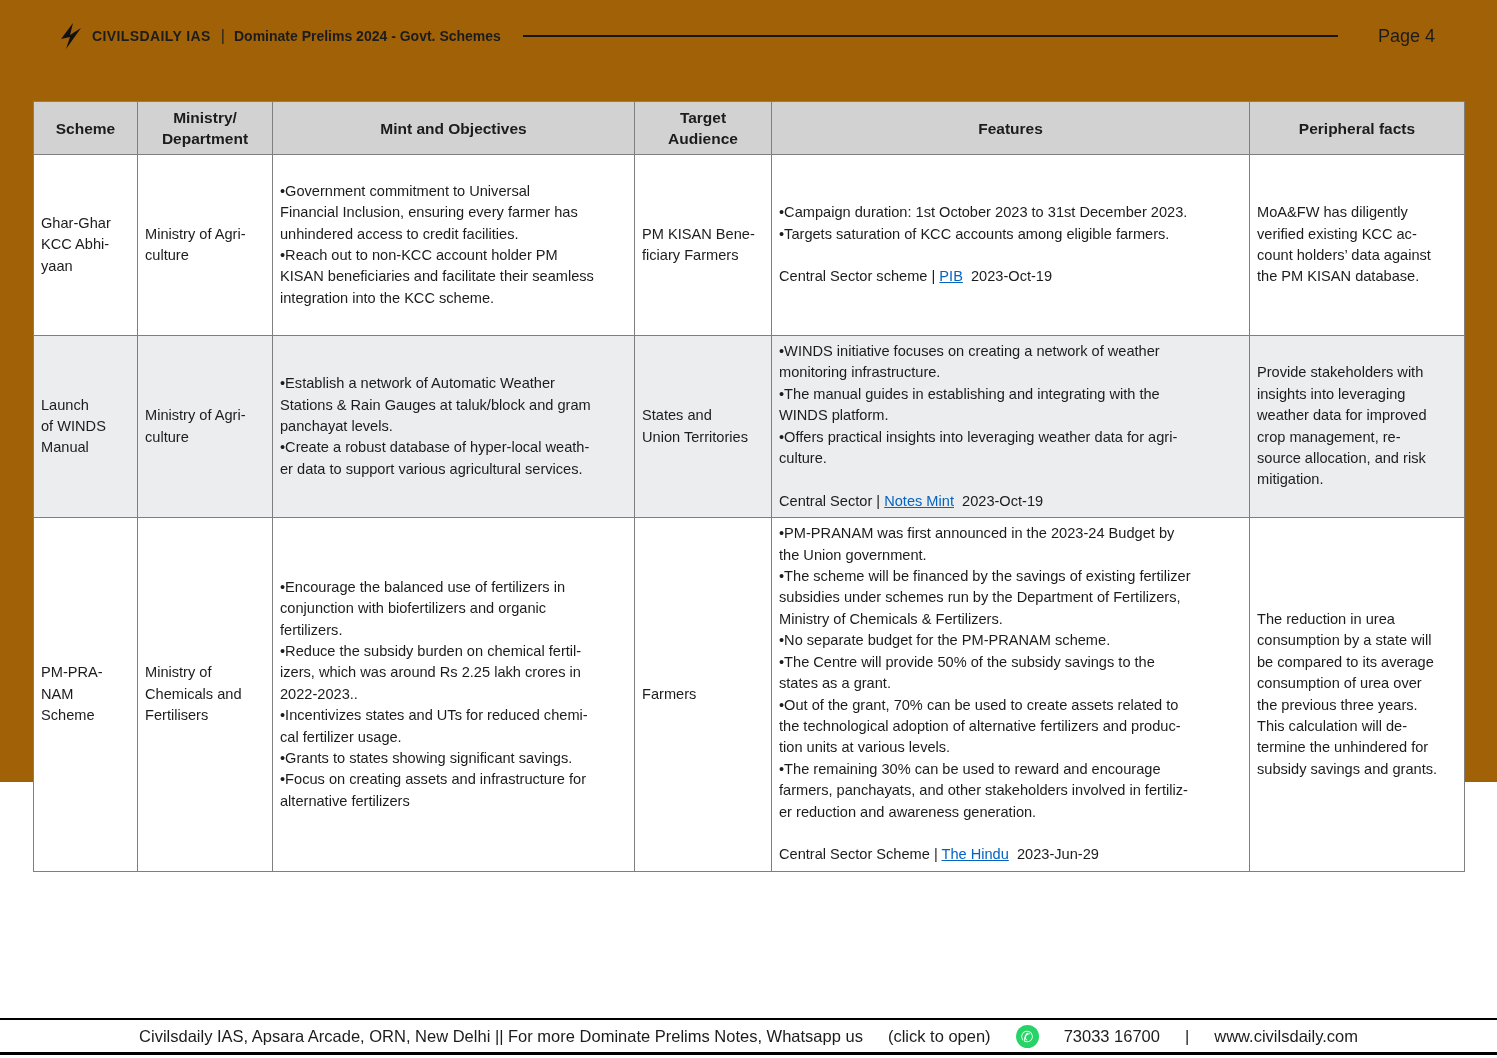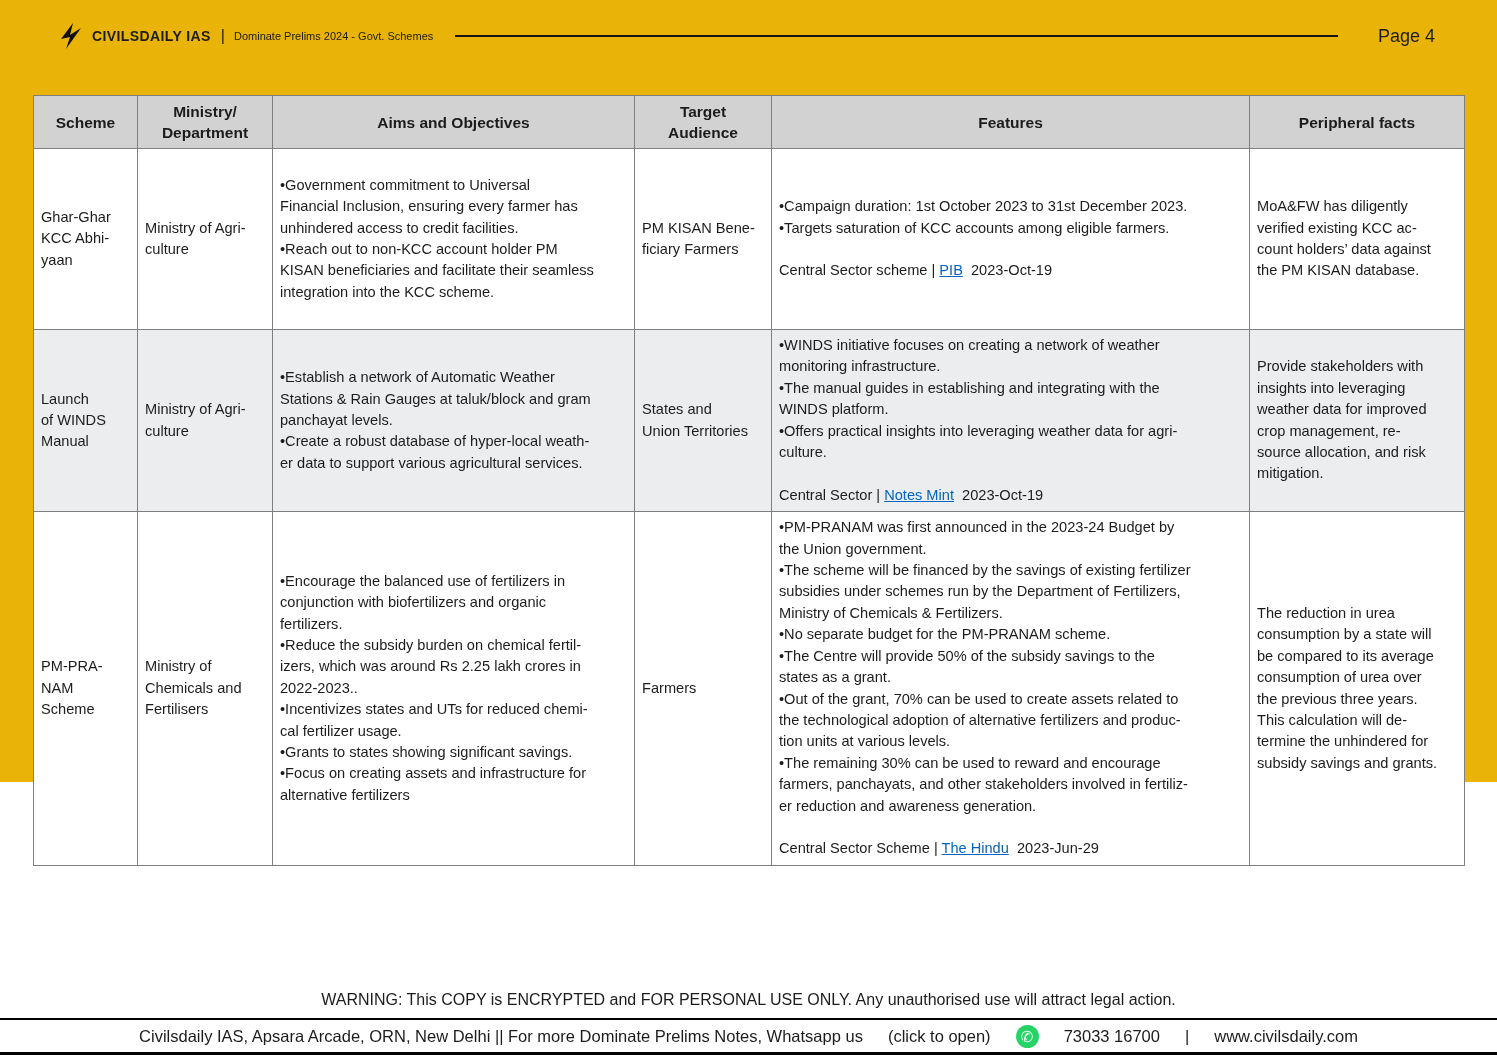--- a/index.html
+++ b/index.html
@@ -1,31 +1,31 @@
 <!DOCTYPE html>
 <html><head>
 <meta charset="utf-8">
 <style>
   * { margin:0; padding:0; box-sizing:border-box; }
   html,body { width:1497px; height:1058px; background:#ffffff; overflow:hidden;
               font-family:"Liberation Sans", sans-serif; color:#1c1c1c; }
-  .page { position:relative; width:1497px; height:782px; background:#eab308; }
+  .page { position:relative; width:1497px; height:782px; background:#a16207; }
 
   
   .tophdr { position:absolute; top:20px; left:58px; right:62px; height:32px;
             display:flex; align-items:center; }
   .logo { width:26px; height:28px; margin-right:8px; flex:0 0 auto; }
   .brand { font-weight:bold; font-size:14px; letter-spacing:.4px; white-space:nowrap; }
   .hdr-sep { font-weight:400; font-size:16px; margin:0 9px 0 10px; color:#222; }
-  .doctitle { font-weight:normal; font-size:11px; white-space:nowrap; }
+  .doctitle { font-weight:bold; font-size:14px; white-space:nowrap; }
   .hdr-line { flex:1 1 auto; border-top:2px solid #161616; margin:0 40px 0 22px; height:0; }
   .pageno { font-size:18px; white-space:nowrap; }
 
   
-  table.schemes { position:absolute; left:33px; top:95px; width:1431px;
+  table.schemes { position:absolute; left:33px; top:101px; width:1431px;
                   border-collapse:collapse; table-layout:fixed; }
   .schemes col.c0{width:104px}.schemes col.c1{width:135px}.schemes col.c2{width:362px}
   .schemes col.c3{width:137px}.schemes col.c4{width:478px}.schemes col.c5{width:215px}
   .schemes th, .schemes td { border:1px solid #7f7f7f; }
   .schemes th { background:#d2d2d2; font-weight:bold; font-size:15.5px;
                 text-align:center; vertical-align:middle; white-space:pre-line; line-height:21px; }
   .schemes td { vertical-align:middle; padding:5px 7px; font-size:14.6px;
                 line-height:21.4px; white-space:pre-wrap; background:#ffffff;margin-left:32px; }
   .schemes tr.shaded td { background:#ebedee; }
   .b { font-weight:normal; }
@@ -65,21 +65,21 @@
         <col class="c2">
         <col class="c3">
         <col class="c4">
         <col class="c5">
     </colgroup>
     <thead>
       <tr id="hdr-row" style="height:53px">
           <th>Scheme</th>
           <th>Ministry/
 Department</th>
-          <th>Aims and Objectives</th>
+          <th>Mint and Objectives</th>
           <th>Target
 Audience</th>
           <th>Features</th>
           <th>Peripheral facts</th>
         </tr>
     </thead>
     <tbody id="tbl-body">
         <tr style="height: 181px;">
           <td><span>Ghar-Ghar
 KCC Abhi-
@@ -171,21 +171,20 @@
 be compared to its average
 consumption of urea over
 the previous </span><span class="b">three years.</span><span>
 This calculation will de-
 termine the </span><span class="b">unhindered</span><span> for
 subsidy savings and grants.</span></td>
         </tr>
       </tbody>
   </table>
 
-  <div class="warning"><span class="b">WARNING:</span><span> This </span><span class="b">COPY</span><span> is </span><span class="b">ENCRYPTED</span><span> and </span><span class="b">FOR PERSONAL USE ONLY.</span><span> Any unauthorised use will attract legal action.</span></div>
 
   <div class="barline">
     <span class="b">Civilsdaily IAS, Apsara Arcade, ORN, New Delhi  ||  For more Dominate Prelims Notes, Whatsapp us</span>
     <span>(click to open)</span>
     <span class="wa-icon">✆</span>
     <span class="b">73033 16700</span>
     <span class="b">|</span>
     <span class="b">www.civilsdaily.com</span>
   </div>
 

